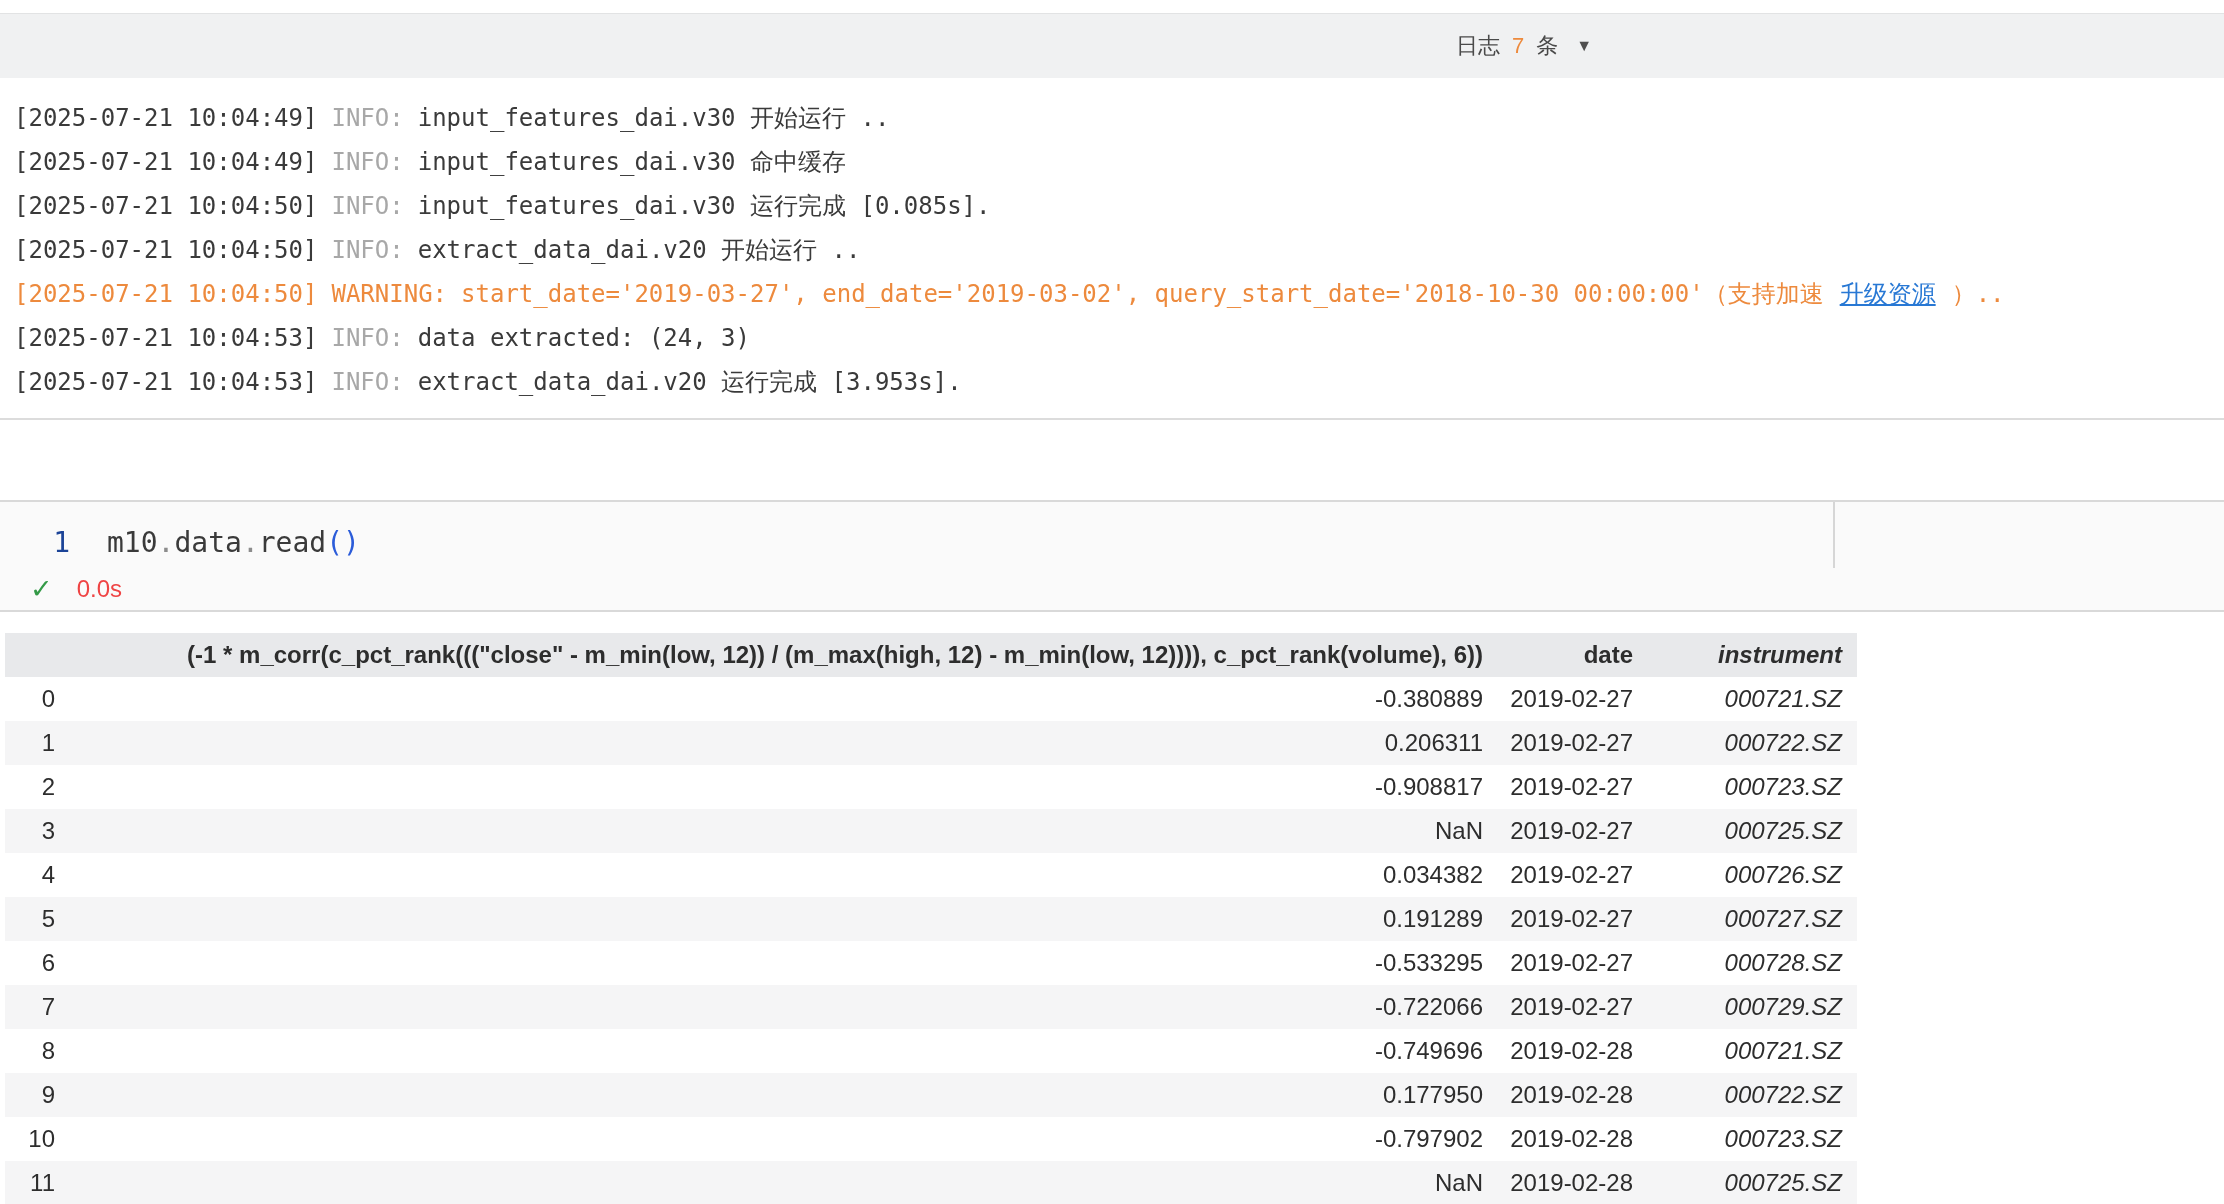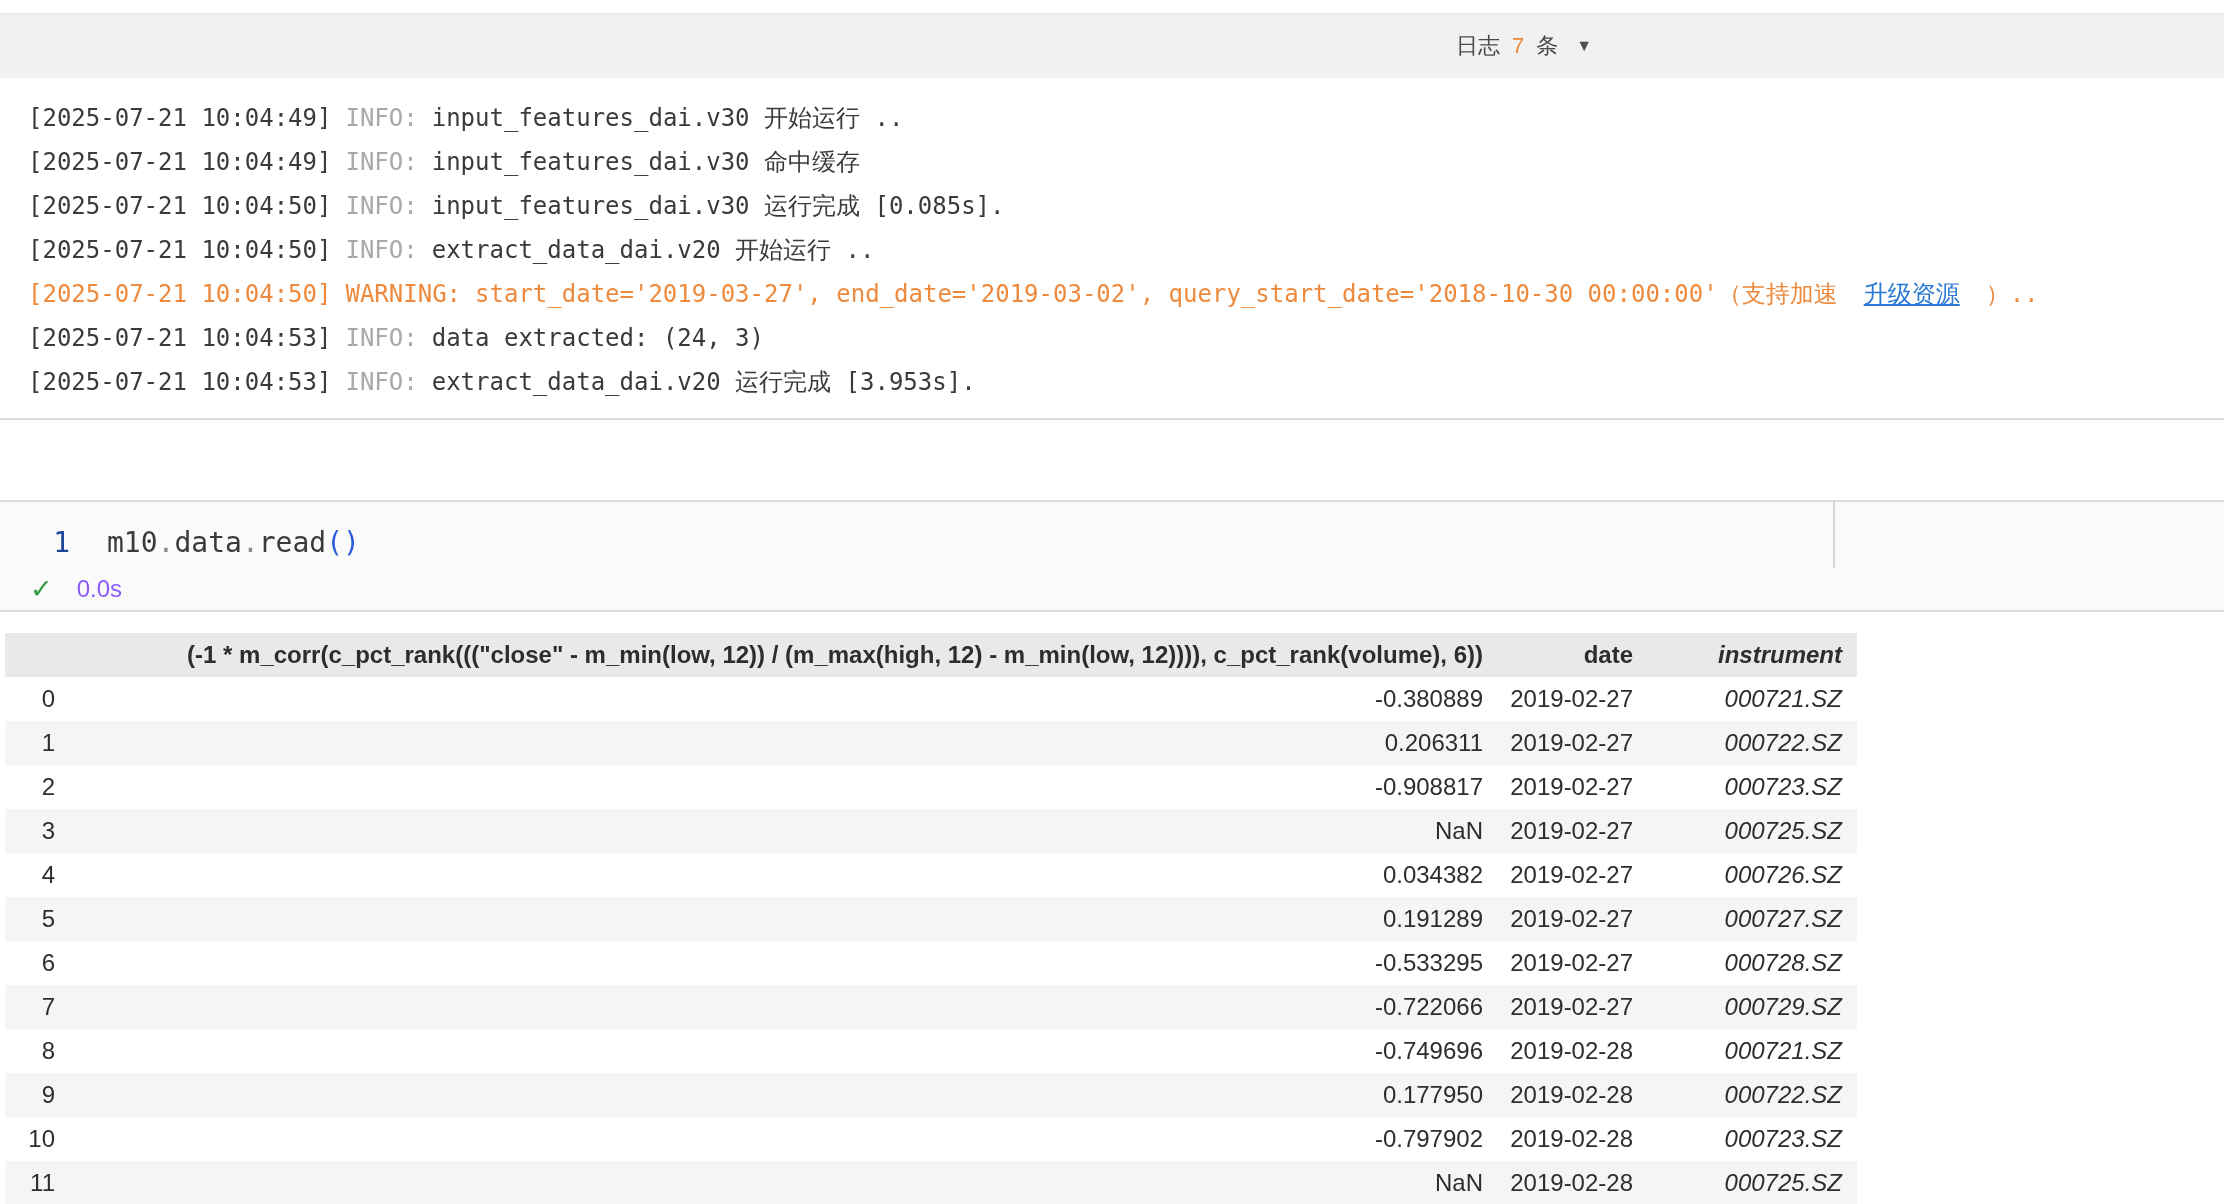--- a/index.html
+++ b/index.html
@@ -19,35 +19,35 @@
   .log-toggle {
     position: absolute; left: 1456px; top: 50%; transform: translateY(-50%);
     display: flex; align-items: center;
     font-size: 22px; color: #4a4a4a; cursor: pointer;
   }
   .log-count { color: #ed8a3d; margin: 0 12px; }
   .log-caret { font-size: 16px; margin-left: 18px; color: #4f4f4f; }
 
   
   .log-body {
-    padding: 18px 0 14px 28px;
+    padding: 18px 0 14px 14px;
     border-bottom: 2px solid #dcdcdc;
     background: #ffffff;
   }
   .log-line {
     height: 44px; line-height: 44px; white-space: nowrap;
     font-family: "DejaVu Sans Mono", monospace;
     font-size: 24px; color: #3a3a3a;
   }
   .log-line .ts { margin-right: 14px; }
   .log-line .level { color: #a8a8a8; margin-right: 14px; }
   .log-line.warning, .log-line.warning .level, .log-line.warning .msg { color: #ed8a3d; }
   .log-link {
     color: #2878d4; text-decoration: underline;
-    margin: 0 26px; cursor: pointer;
+    margin: 0 16px; cursor: pointer;
   }
 
   .gap1 { height: 80px; background: #ffffff; }
 
   
   .code-cell {
     background: #fafafa; position: relative;
     border-top: 2px solid #d9d9d9; border-bottom: 2px solid #d9d9d9;
   }
   .code-row {
@@ -59,21 +59,21 @@
   .code-content { margin-left: 37px; color: #3a3a3a; white-space: pre; }
   .tok-name { color: #3a3a3a; }
   .tok-dot { color: #8c8c8c; }
   .tok-paren { color: #2b5cd9; }
   .v-divider {
     position: absolute; top: 0; left: 1833px;
     width: 2px; height: 66px; background: #d6d6d6;
   }
   .status-row { height: 42px; display: flex; align-items: center; padding-left: 30px; }
   .check { color: #349a47; font-size: 27px; }
-  .duration { margin-left: 24px; font-size: 24px; color: #8b5cf6; }
+  .duration { margin-left: 24px; font-size: 24px; color: #ef4444; }
 
   .gap2 { height: 21px; background: #ffffff; }
 
   
   table.df {
     margin-left: 5px; width: 1852px;
     border-collapse: collapse; table-layout: fixed;
     font-size: 24px; color: #2d2d2d;
   }
   table.df th, table.df td {

